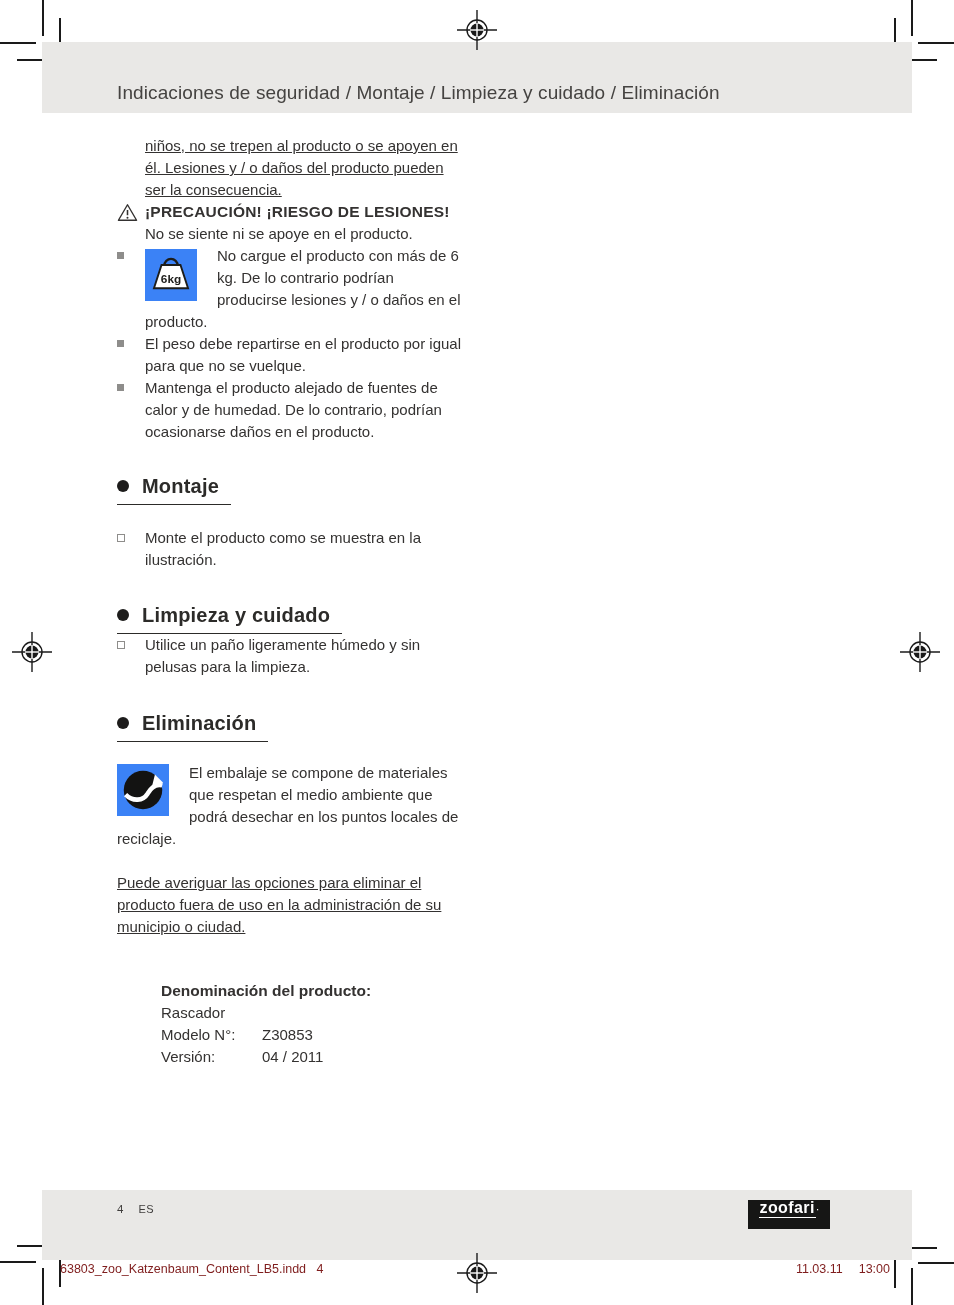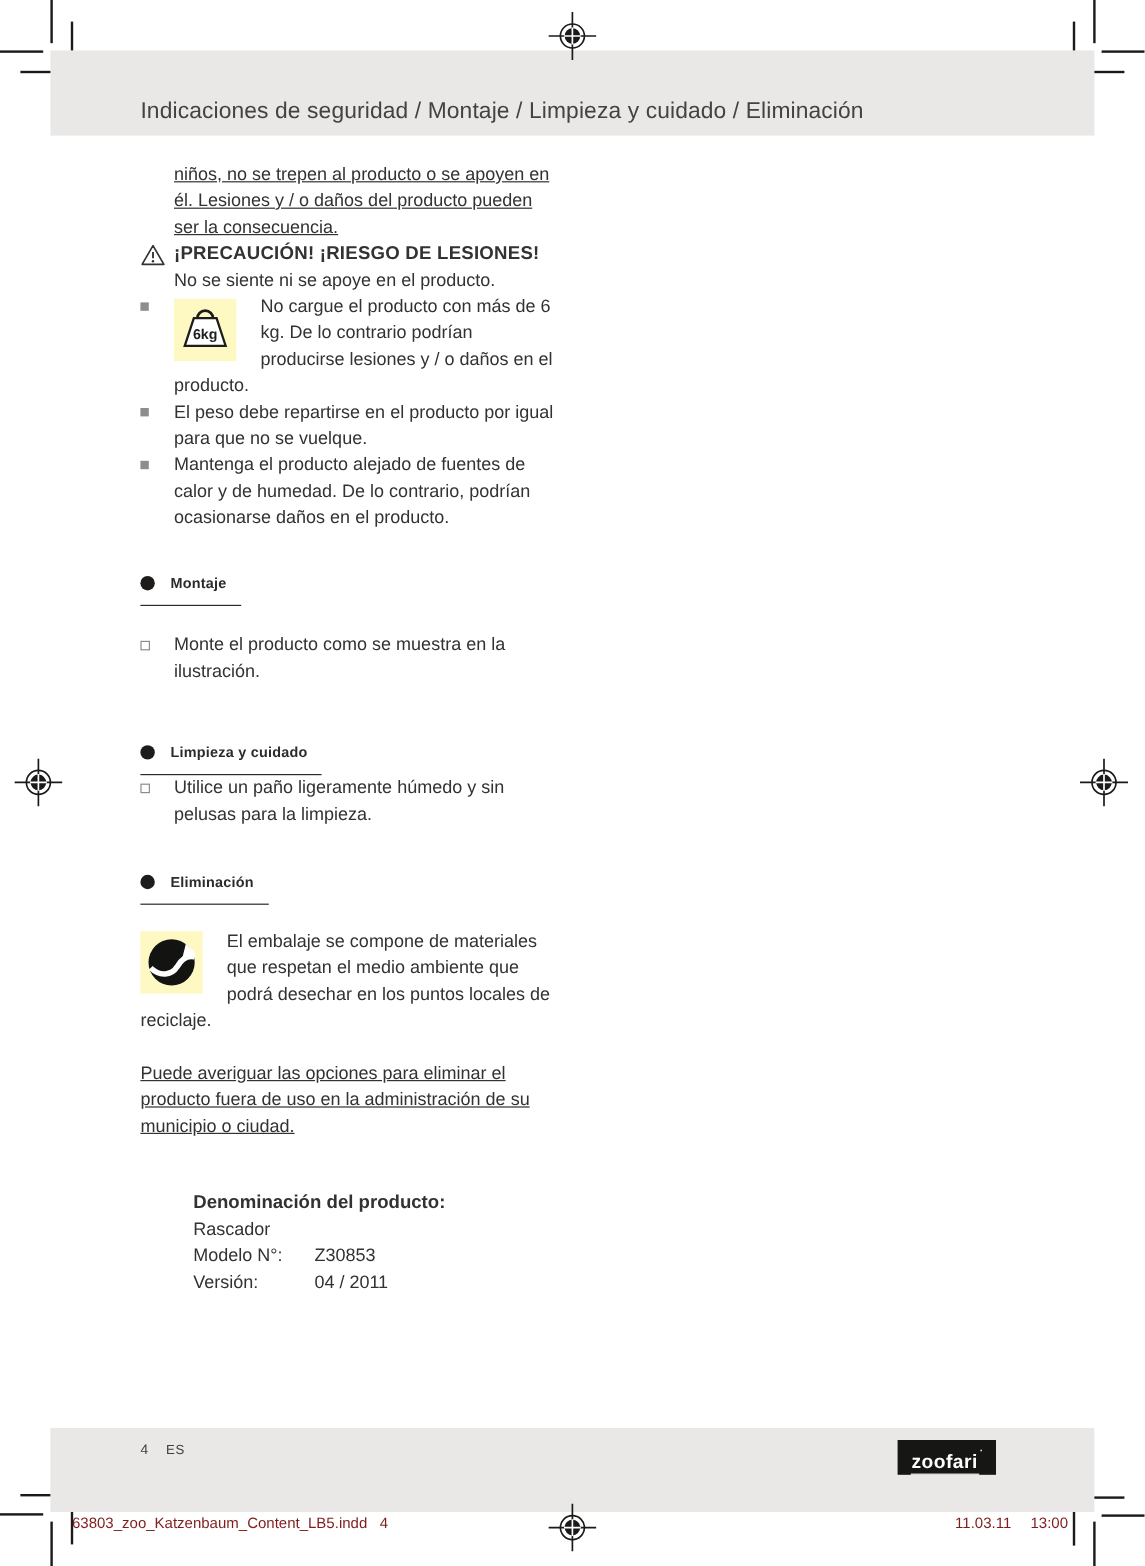--- a/index.html
+++ b/index.html
@@ -24,52 +24,52 @@
   }
   .footbar{
     position:absolute;left:42px;top:1190px;width:870px;height:70px;
     background:#e9e8e6;box-sizing:border-box;
   }
   .pageinfo{position:absolute;left:75px;top:13px;display:flex;gap:15px;align-items:baseline;}
   .pagenum{font-size:11.5px;color:#3f3d3c;}
   .lang{font-size:11px;color:#3f3d3c;letter-spacing:.5px;}
   .logo{
     position:absolute;right:82px;top:10px;width:82px;height:29px;background:#161615;
-    display:flex;align-items:flex-end;justify-content:center;
+    display:flex;align-items:flex-start;justify-content:center;
   }
   .logo-text{
     color:#ffffff;font-size:16px;font-weight:bold;letter-spacing:.4px;
     border-bottom:1.5px solid #ffffff;padding:0 1px 1px 1px;line-height:1;
   }
   .logo-mark{color:#ffffff;font-size:11px;line-height:1;align-self:flex-start;margin-top:4px;}
   
   .content{position:absolute;left:117px;top:135px;width:348px;font-size:15px;line-height:22px;}
   .indented{margin-left:28px;}
   p{margin:0;text-decoration:underline;}
   .item{display:flex;}
   .marker{flex:0 0 28px;box-sizing:border-box;padding-top:7px;}
   .sq-filled{width:7px;height:7px;background:#8e8d8b;}
   .sq-hollow{width:6px;height:6px;border:1px solid #8e8d8b;background:transparent;}
   .item-body{flex:1;}
   .caution-title{font-weight:bold;font-size:15.5px;letter-spacing:.2px;}
   .warn-marker{padding-top:2px;}
   .icon-box{
-    float:left;width:52px;height:52px;background:#fef9c3;margin:4px 20px 10px 0;
+    float:left;width:52px;height:52px;background:#3b82f6;margin:4px 20px 10px 0;
     display:flex;align-items:center;justify-content:center;
   }
   
   .hd-wrap{margin:0;}
   .hd{
     display:inline-flex;align-items:center;gap:13px;
     border-bottom:1.5px solid #2c2b29;padding:0 12px 7px 0;
   }
   .hd .dot{width:12px;height:12px;border-radius:50%;background:#1d1c1b;}
-  .hd .hd-text{font-size:12px;font-weight:bold;letter-spacing:.2px;color:#2c2b29;}
+  .hd .hd-text{font-size:20px;font-weight:bold;letter-spacing:.2px;color:#2c2b29;}
   .mt-montaje{margin-top:32px;}
-  .mt-limpieza{margin-top:45px;}
+  .mt-limpieza{margin-top:33px;}
   .mt-eliminacion{margin-top:34px;}
   .gap22{margin-top:22px;}
   .gap20{margin-top:20px;}
   .gap42{margin-top:42px;margin-left:44px;}
   
   .prod-heading{font-weight:bold;font-size:15.5px;}
   .prod-label{display:inline-block;width:101px;}
   
   .printline{position:absolute;top:1262px;left:0;width:954px;height:18px;font-size:12.5px;color:#7f1d1d;}
   .slug-left{position:absolute;left:60px;top:0;white-space:pre;}

